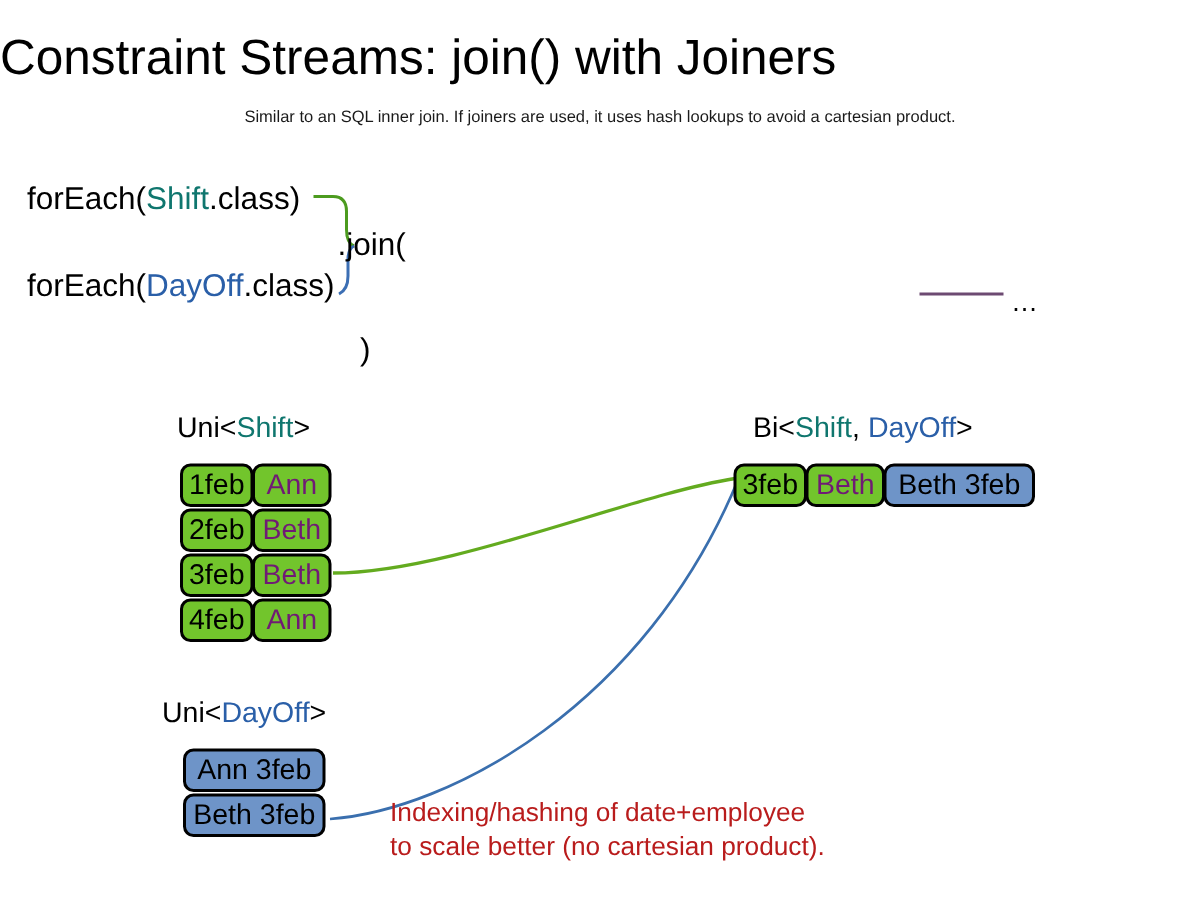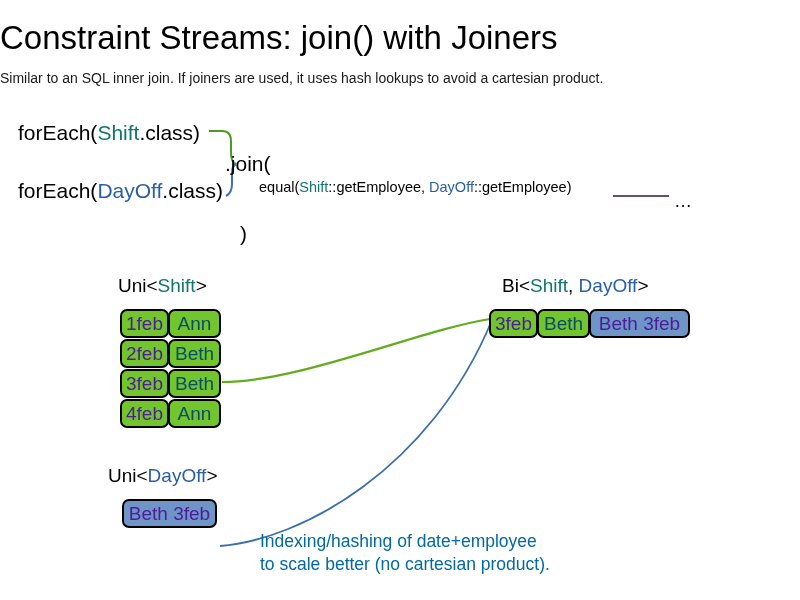--- a/index.html
+++ b/index.html
@@ -22,22 +22,22 @@
   #page-title {
     left: 0; right: 0; top: 18px;
     font-size: 33px;
     line-height: 40px;
     font-weight: normal;
     color: #000;
     white-space: nowrap;
   }
   #page-subtitle {
     left: 0; right: 0; top: 69px;
-    text-align: left;
-    font-size: 14px;
+    text-align: center;
+    font-size: 11px;
     line-height: 18px;
     color: #1a1a1a;
     white-space: nowrap;
   }
 
   
   .code-text {
     font-family: "Liberation Sans", sans-serif;
     color: #000;
     white-space: nowrap;
@@ -103,22 +103,22 @@
     align-items: center;
     justify-content: center;
     font-size: 19px;
     line-height: 1;
     height: 29px;
     padding: 0 5px;
     white-space: nowrap;
   }
   .cell-green { background: #72c52c; }
   .cell-blue  { background: #6e94c8; }
-  .txt-black  { color: #4c1d95; }
-  .txt-orange { color: #0c4a6e; }
+  .txt-black  { color: #000000; }
+  .txt-orange { color: #701a75; }
 
   
   #uni-shift-stream { left: 120px; top: 309px; }
   #uni-shift-stream .tuple-row { margin-bottom: 1px; }
   #uni-shift-stream .cell-date { width: 49px; }
   #uni-shift-stream .cell-name { width: 53px; margin-left: -1px; }
 
   
   #uni-dayoff-stream { left: 122px; top: 499px; }
   #uni-dayoff-stream .tuple-row { margin-bottom: 1px; }
@@ -128,21 +128,21 @@
   #bi-stream { left: 489px; top: 309px; }
   #bi-stream .cell-date { width: 49px; }
   #bi-stream .cell-name { width: 53px; margin-left: -1px; }
   #bi-stream .cell-fact { width: 101px; margin-left: -1px; }
 
   
   #note-caption {
     left: 260px; top: 530px;
     font-size: 17.5px;
     line-height: 23px;
-    color: #0369a1;
+    color: #b91c1c;
     white-space: pre-line;
   }
 
   
   #connectors {
     left: 0; top: 0;
     width: 800px; height: 600px;
     pointer-events: none;
   }
 </style>
@@ -165,21 +165,20 @@
 <div class="abs" id="page-title">Constraint Streams: join() with Joiners</div>
 <div class="abs" id="page-subtitle">Similar to an SQL inner join. If joiners are used, it uses hash lookups to avoid a cartesian product.</div>
 
 <div class="abs code-text" id="foreach-shift"><span>forEach(</span><span class="tok-shift">Shift</span><span>.class)</span></div>
 
 <div class="abs code-text" id="foreach-dayoff"><span>forEach(</span><span class="tok-dayoff">DayOff</span><span>.class)</span></div>
 
 <div class="abs code-text" id="join-call">.join(</div>
 
 <div class="abs code-text" id="join-args">
-  <div><span>equal(</span><span class="tok-shift">Shift</span><span>::getEmployee, </span><span class="tok-dayoff">DayOff</span><span>::getEmployee)</span></div>
 </div>
 
 <div class="abs code-text" id="join-close">)</div>
 <div class="abs" id="ellipsis-text">…</div>
 
 <div class="abs group-label" id="label-uni-shift"><span>Uni&lt;</span><span class="tok-shift">Shift</span><span>&gt;</span></div>
 
 <div class="abs" id="uni-shift-stream">
   <div class="tuple-row">
     <div class="cell cell-green cell-date txt-black">1feb</div>
@@ -206,18 +205,21 @@
     <div class="cell cell-green cell-date txt-black">3feb</div>
     <div class="cell cell-green cell-name txt-orange">Beth</div>
     <div class="cell cell-blue cell-fact txt-black">Beth 3feb</div>
   </div>
 </div>
 
 <div class="abs group-label" id="label-uni-dayoff"><span>Uni&lt;</span><span class="tok-dayoff">DayOff</span><span>&gt;</span></div>
 
 <div class="abs" id="uni-dayoff-stream">
   <div class="tuple-row">
+    <div class="cell cell-blue cell-fact txt-black">Ann 3feb</div>
+  </div>
+  <div class="tuple-row">
     <div class="cell cell-blue cell-fact txt-black">Beth 3feb</div>
   </div>
 </div>
 
 <div class="abs" id="note-caption">Indexing/hashing of date+employee
 to scale better (no cartesian product).</div>
 
 </body></html>

